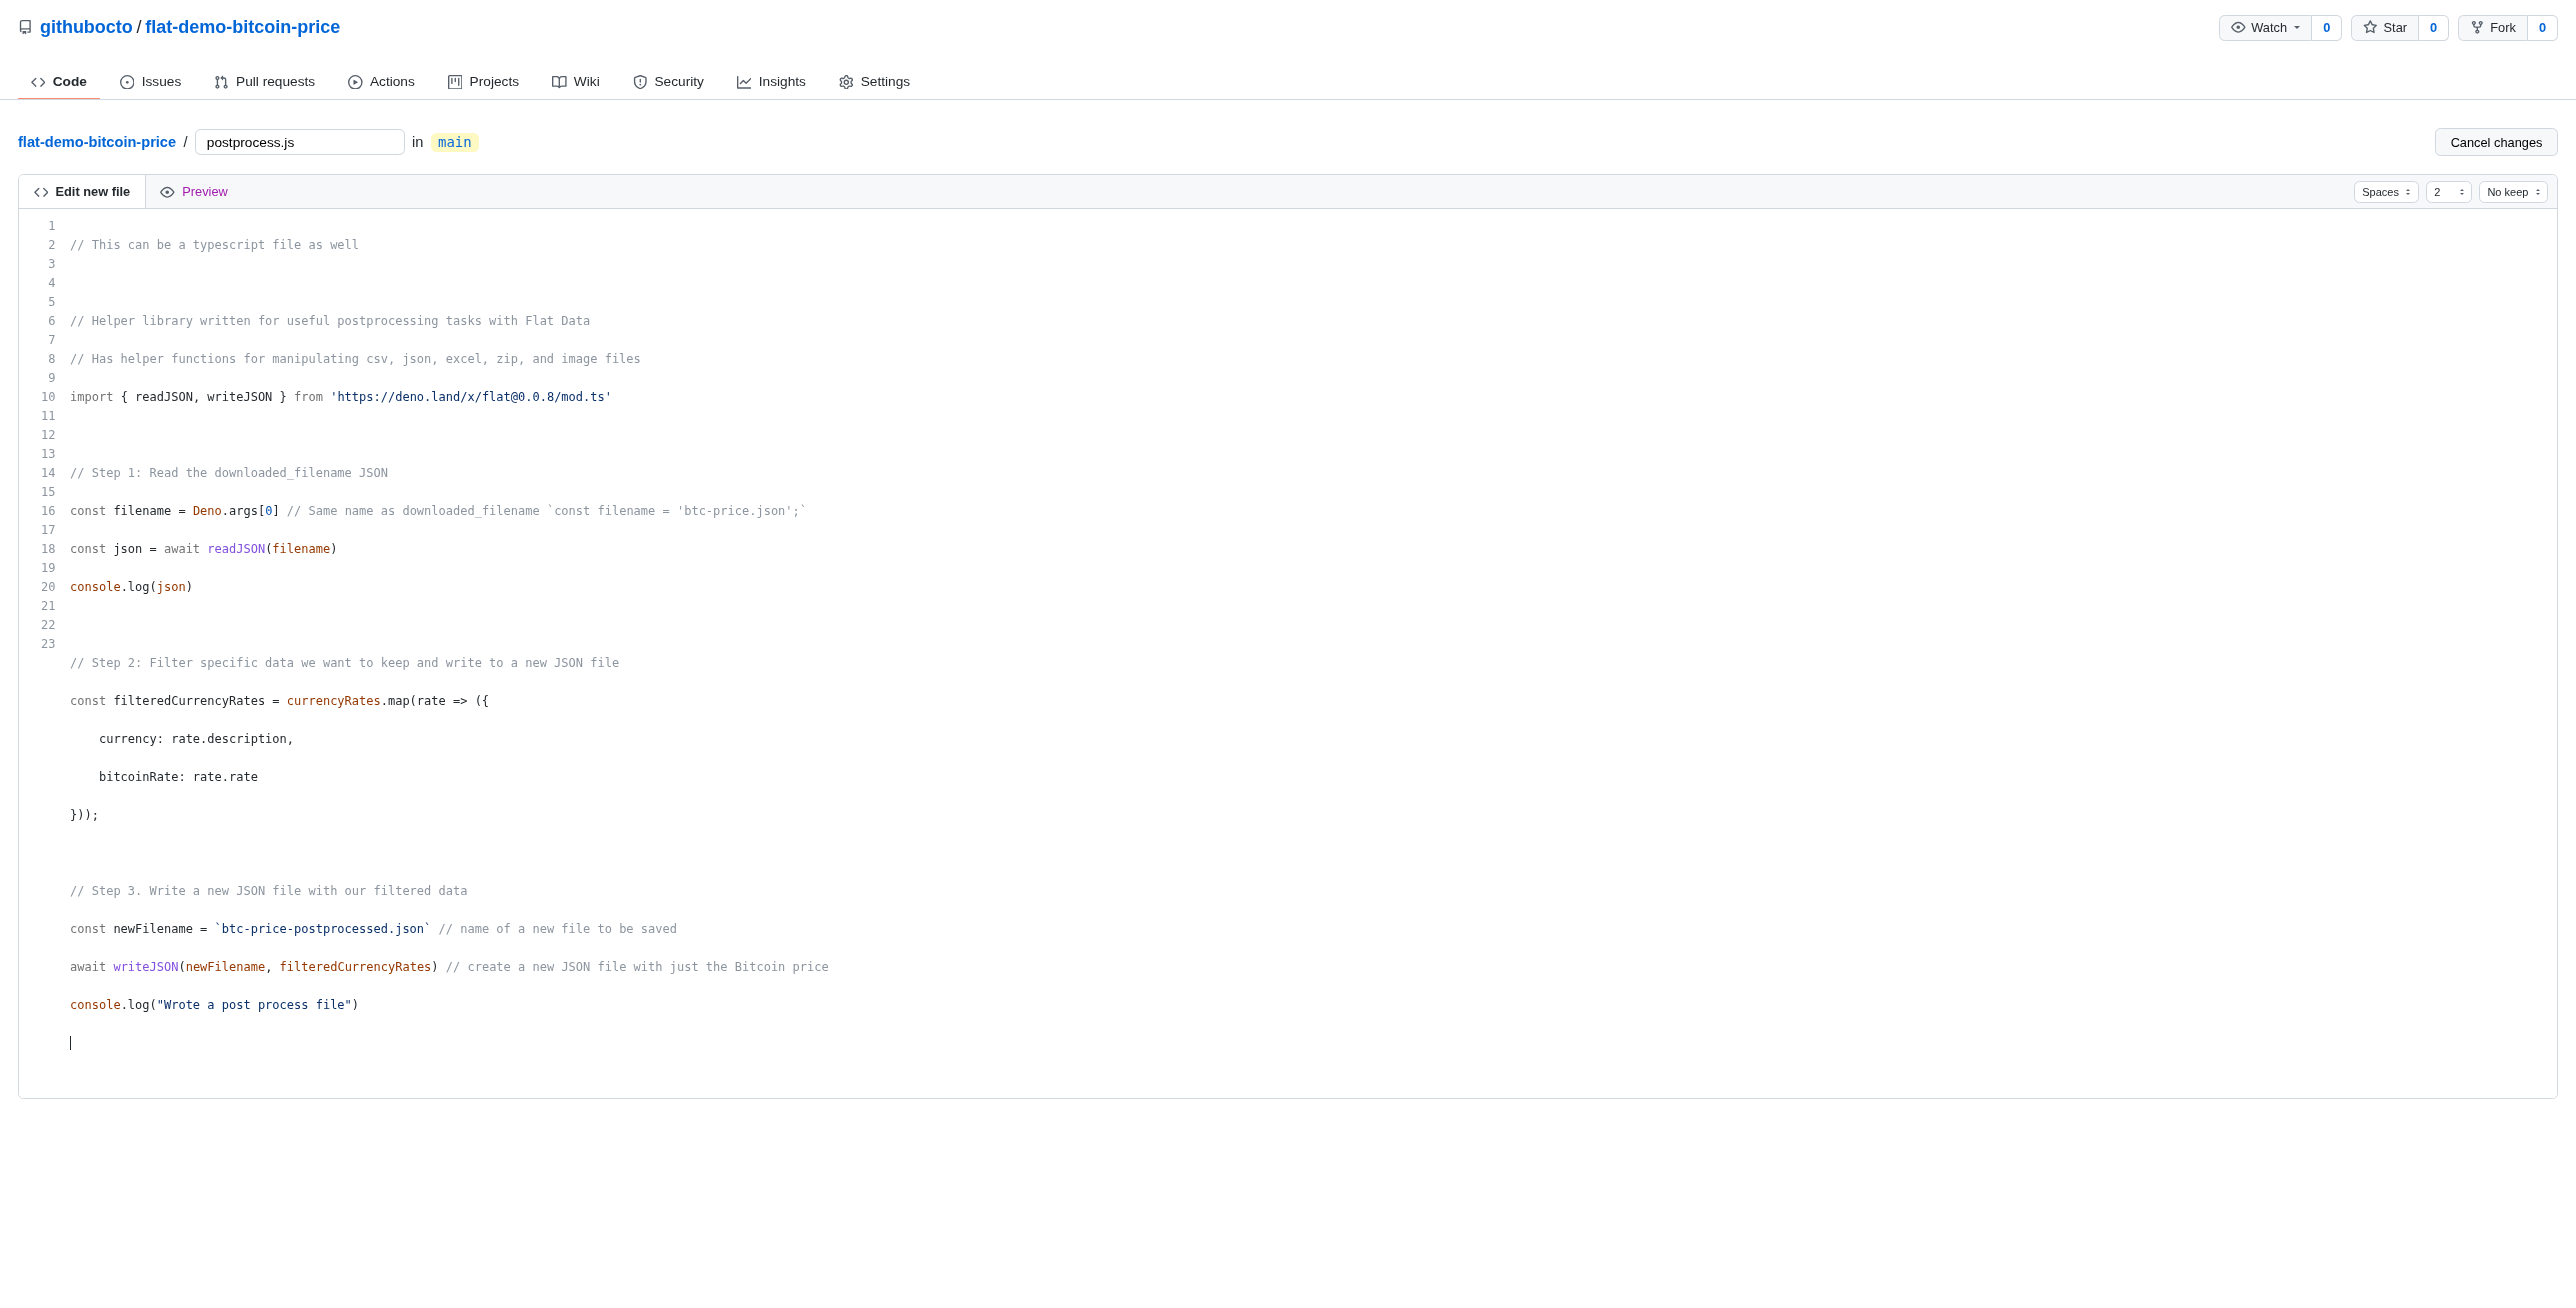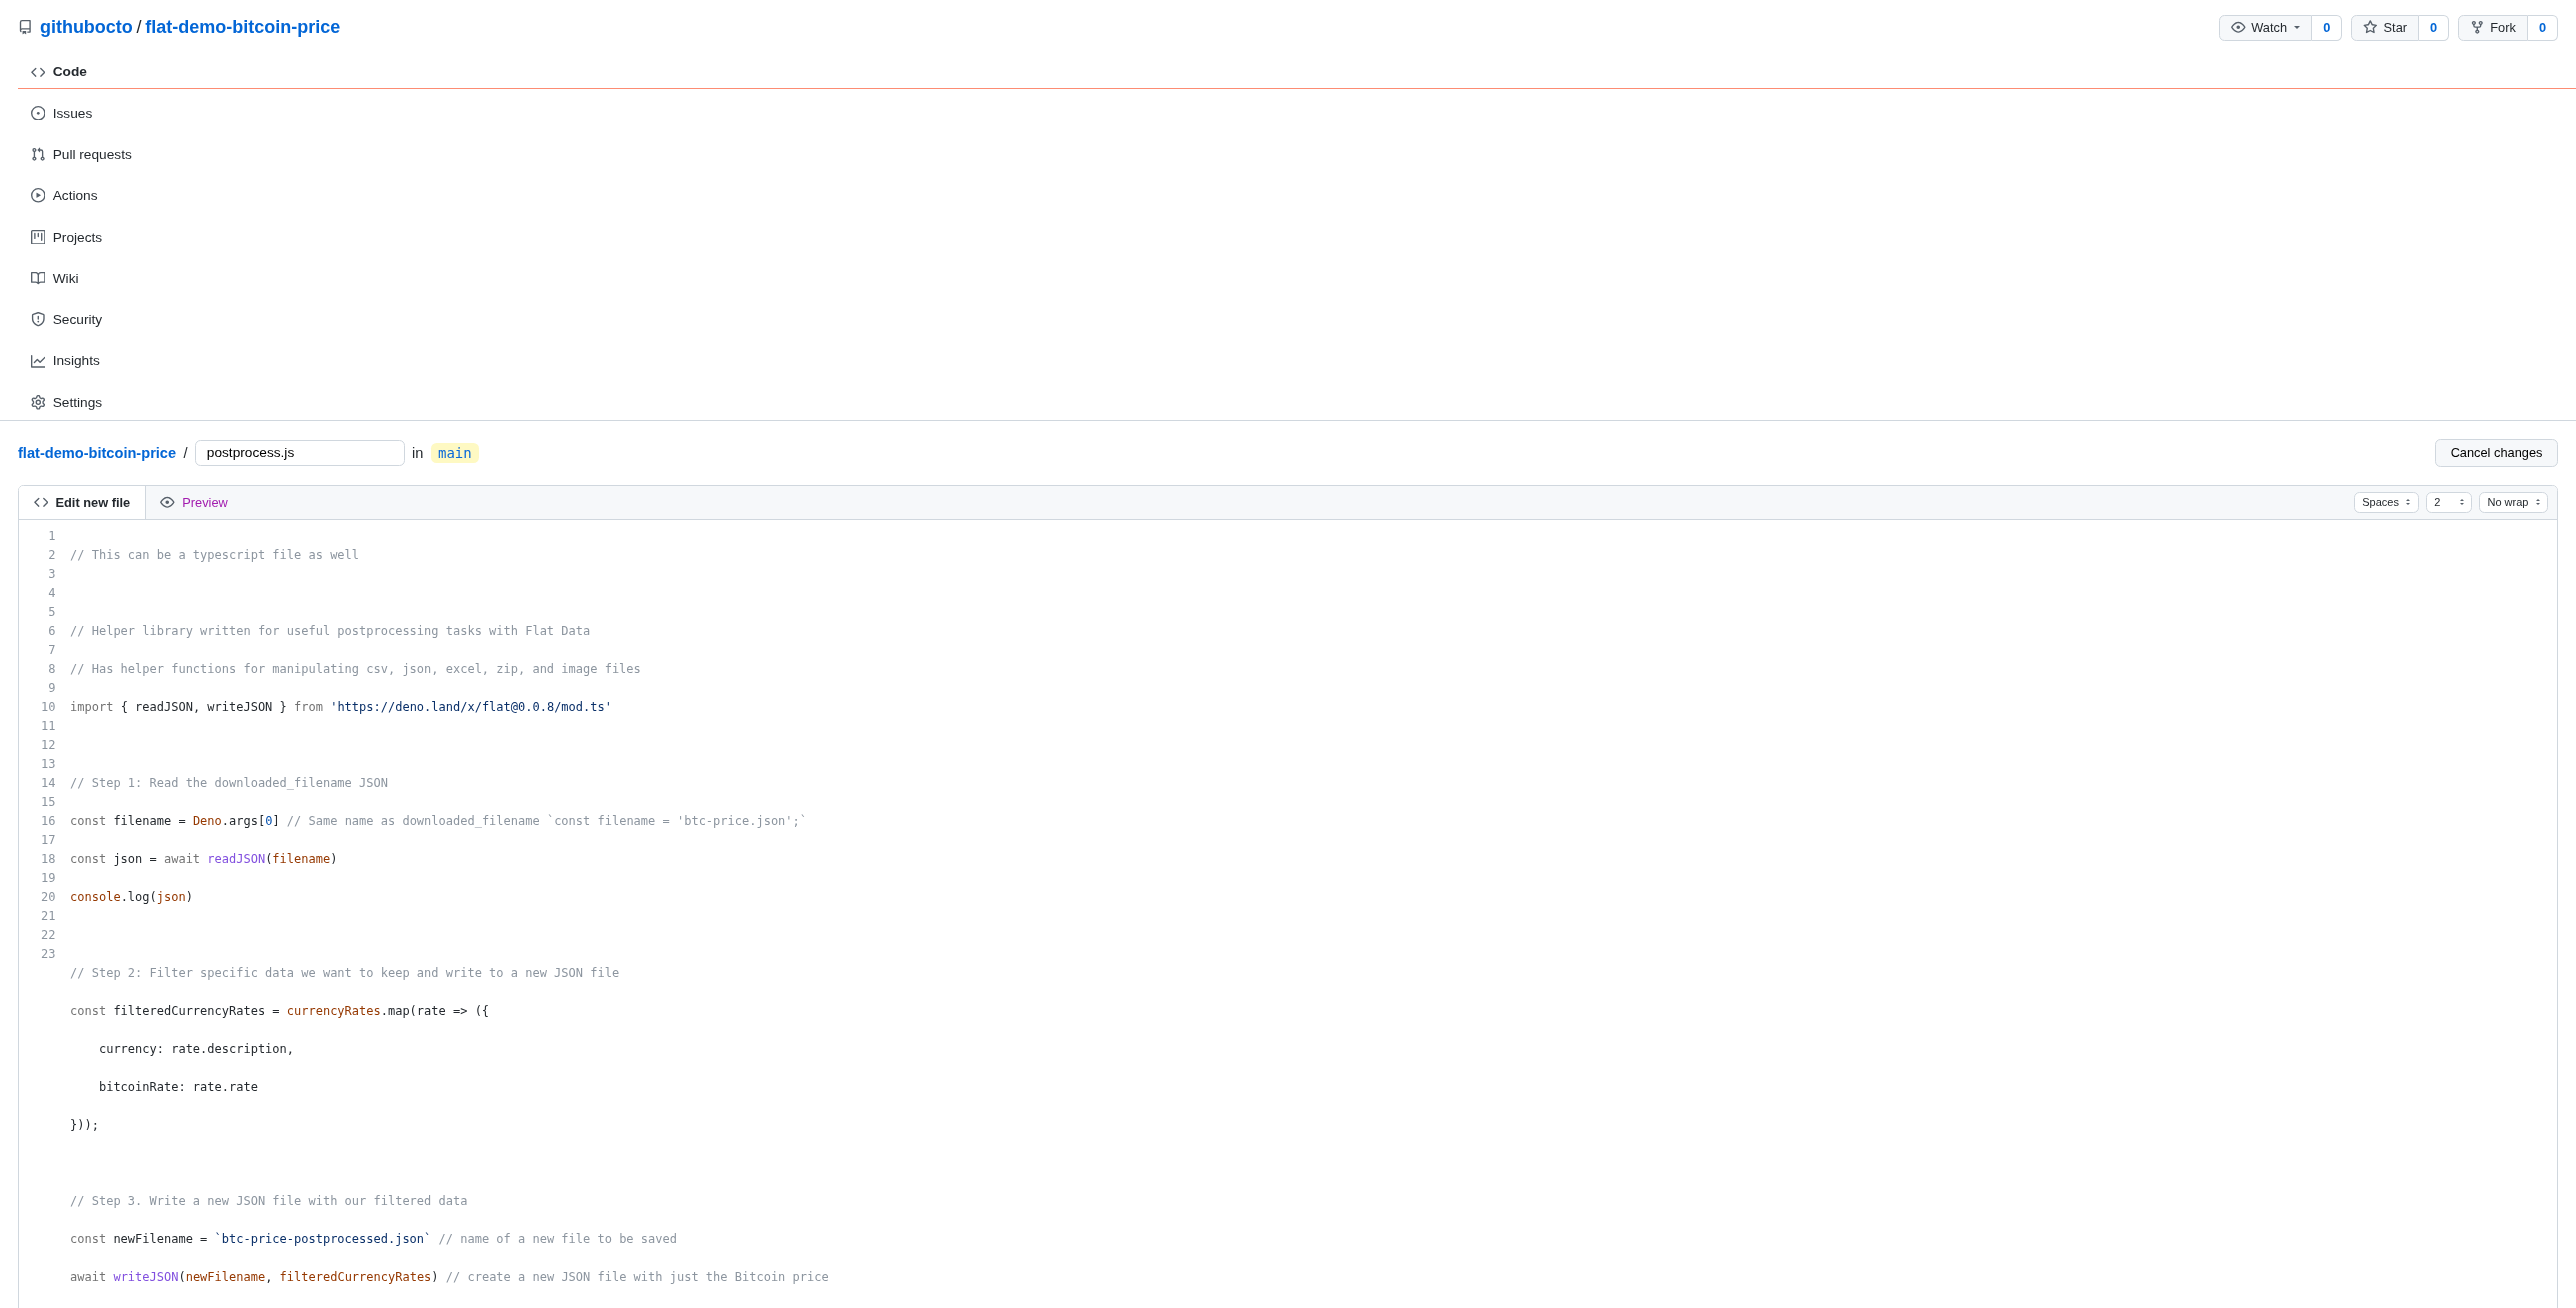--- a/index.html
+++ b/index.html
@@ -65,23 +65,22 @@
     border-top: 3.7px solid #57606a;
     margin-left: 1.8px;
   }
 
   
   .repo-nav {
     display: flex;
     gap: 7.3px;
     border-bottom: 0.9px solid #d0d7de;
     padding: 0 0 0 0;
-    margin: 0 -18px;
+    margin: 10px -18px;
     padding-left: 18px;
-    flex-direction: column;
   }
   .repo-nav .tab {
     display: flex;
     align-items: center;
     gap: 7.3px;
     padding: 9px 12.8px;
     font-size: 13.7px;
     color: #24292e;
     cursor: pointer;
     border-bottom: 1.8px solid transparent;
@@ -357,21 +356,21 @@
       <div class="editor-tabs-right">
         <div class="mini-select">
           <span>Spaces</span>
           <span class="sel-arrows"></span>
         </div>
         <div class="mini-select">
           <span>2</span>
           <span class="sel-arrows"></span>
         </div>
         <div class="mini-select">
-          <span>No wrap</span>
+          <span>No keep</span>
           <span class="sel-arrows"></span>
         </div>
       </div>
     </div>
 
     <div class="code-area">
       <div class="gutter" id="gutter">
           <div>1</div>
           <div>2</div>
           <div>3</div>

